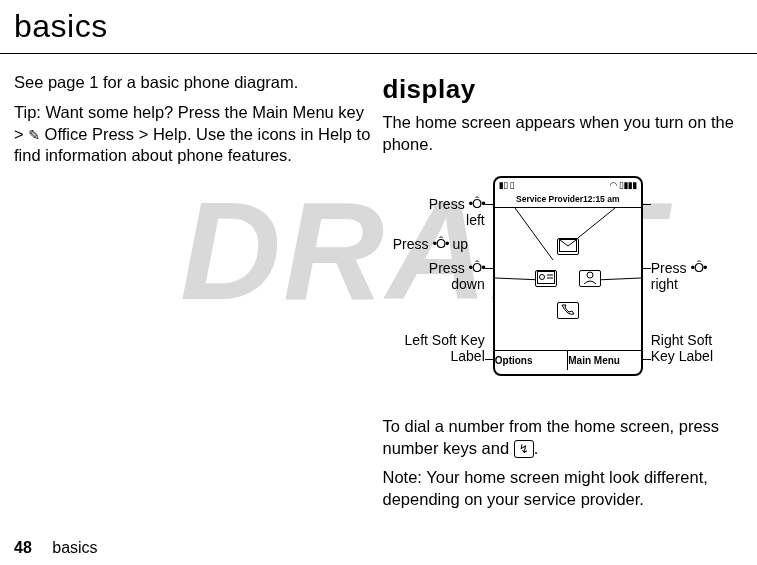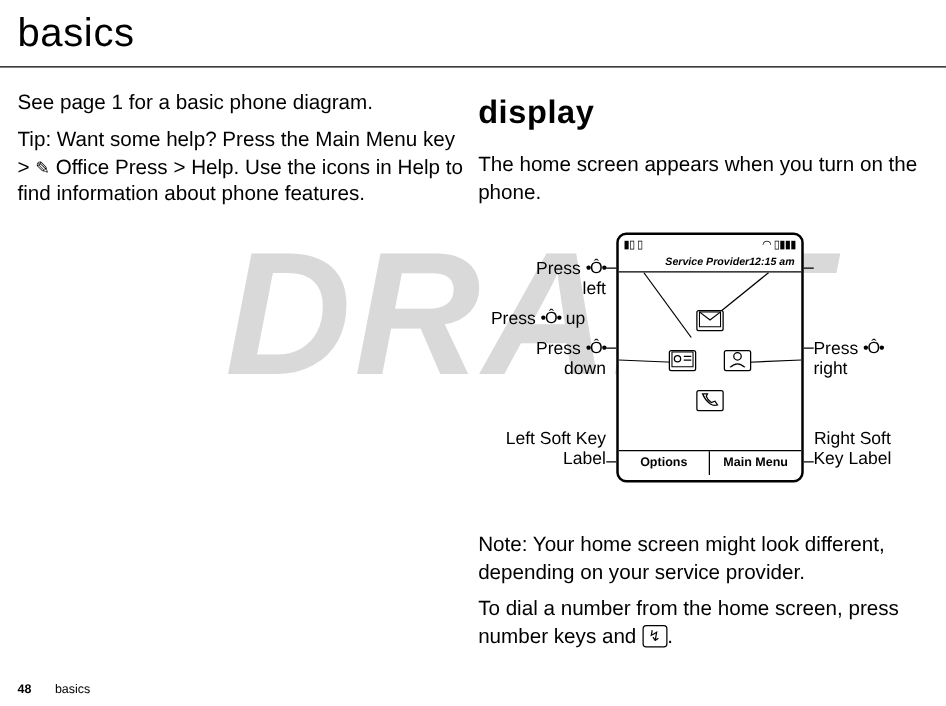--- a/index.html
+++ b/index.html
@@ -46,21 +46,21 @@
   .col {
     width: 50%;
     font-size: 16.5px;
     line-height: 1.32;
   }
   .col p { margin-bottom: 8px; }
   .bold { font-weight: 400; }
   .italic { }
   .subhead {
     font-size: 26px;
-    margin-bottom: 16px;
+    margin-bottom: 6px;
     letter-spacing: 0.5px;
   }
   .key-icon {
     display: inline-block;
     border: 1px solid #000;
     border-radius: 3px;
     padding: 0 4px;
     font-size: 12px;
     line-height: 16px;
     vertical-align: 1px;
@@ -97,26 +97,25 @@
   }
   .statusbar {
     font-size: 9px;
     display: flex;
     justify-content: space-between;
     padding: 2px 4px;
     letter-spacing: -0.5px;
   }
   .titlebar {
     display: flex;
-    justify-content: flex-end;
+    justify-content: center;
     font-size: 8.5px;
     font-weight: 700;
     padding: 0 5px 2px 5px;
     border-bottom: 1px solid #000;
-    font-style: italic;
   }
   .screen-body {
     position: relative;
     height: 142px;
   }
   .hs-icon {
     position: absolute;
     width: 22px;
     height: 17px;
     border: 1.5px solid #000;
@@ -125,21 +124,20 @@
     font-size:11px;
     line-height:15px;
     background:#fff;
   }
   .softbar {
     display: flex;
     border-top: 1px solid #000;
   }
   .softbar div {
     flex: 1;
-    text-align: center;
     font-size: 10px;
     font-weight: 700;
     padding: 3px 0;
   }
   .softbar div:first-child { border-right: 1px solid #000; }
 
   .lbl {
     position: absolute;
     font-size: 14px;
     line-height: 1.15;
@@ -150,21 +148,21 @@
 
   .line {
     position: absolute;
     background: #000;
   }
 
   .footer {
     position: absolute;
     bottom: 8px;
     left: 14px;
-    font-size: 10px;
+    font-size: 16px;
     text-align: right;
   }
   .footer .pg { font-weight: 700; margin-right: 16px; }
 </style>
 </head>
 <body>
 
 <div class="watermark">DRAFT</div>
 
 <h1 class="title">basics</h1>
@@ -200,21 +198,21 @@
         <span>Label</span>
       </div>
 
       <div class="lbl right" style="left:258; top:32px;margin-top:40px;">
         <span>Press </span><span class="nav-glyph">•Ô•</span><span> up</span>
       </div>
       <div class="lbl right" style="left:258px; top:96px;">
         <span>Press </span><span class="nav-glyph">•Ô•</span><br>
         <span>right</span>
       </div>
-      <div class="lbl right" style="left:258px; top:168px;text-align:center;">
+      <div class="lbl right" style="left:258px; top:168px;">
         <span>Right Soft</span><br>
         <span>Key Label</span>
       </div>
 
       <div class="line" style="left:92px; top:40px; width:8px; height:1px;"></div>
       <div class="line" style="left:92px; top:104px; width:8px; height:1px;"></div>
       <div class="line" style="left:92px; top:195px; width:8px; height:1px;"></div>
       <div class="line" style="left:250px; top:40px; width:8px; height:1px;"></div>
       <div class="line" style="left:250px; top:104px; width:8px; height:1px;"></div>
       <div class="line" style="left:250px; top:195px; width:8px; height:1px;"></div>
@@ -263,24 +261,24 @@
           </div>
         </div>
         <div class="softbar">
           <div>Options</div>
           <div>Main Menu</div>
         </div>
       </div>
     </div>
 
     <p>
+      <span>To dial a number from the home screen, press number keys and </span><span class="key-icon">↯</span><span>.</span>
+    </p>
+    <p>
       <span class="bold">Note:</span><span> Your home screen might look different, depending on your service provider.</span>
-    </p>
-    <p>
-      <span>To dial a number from the home screen, press number keys and </span><span class="key-icon">↯</span><span>.</span>
     </p>
   </div>
 
 </div>
 
 <div class="footer">
   <span class="pg">48</span>
   <span>basics</span>
 </div>
 

